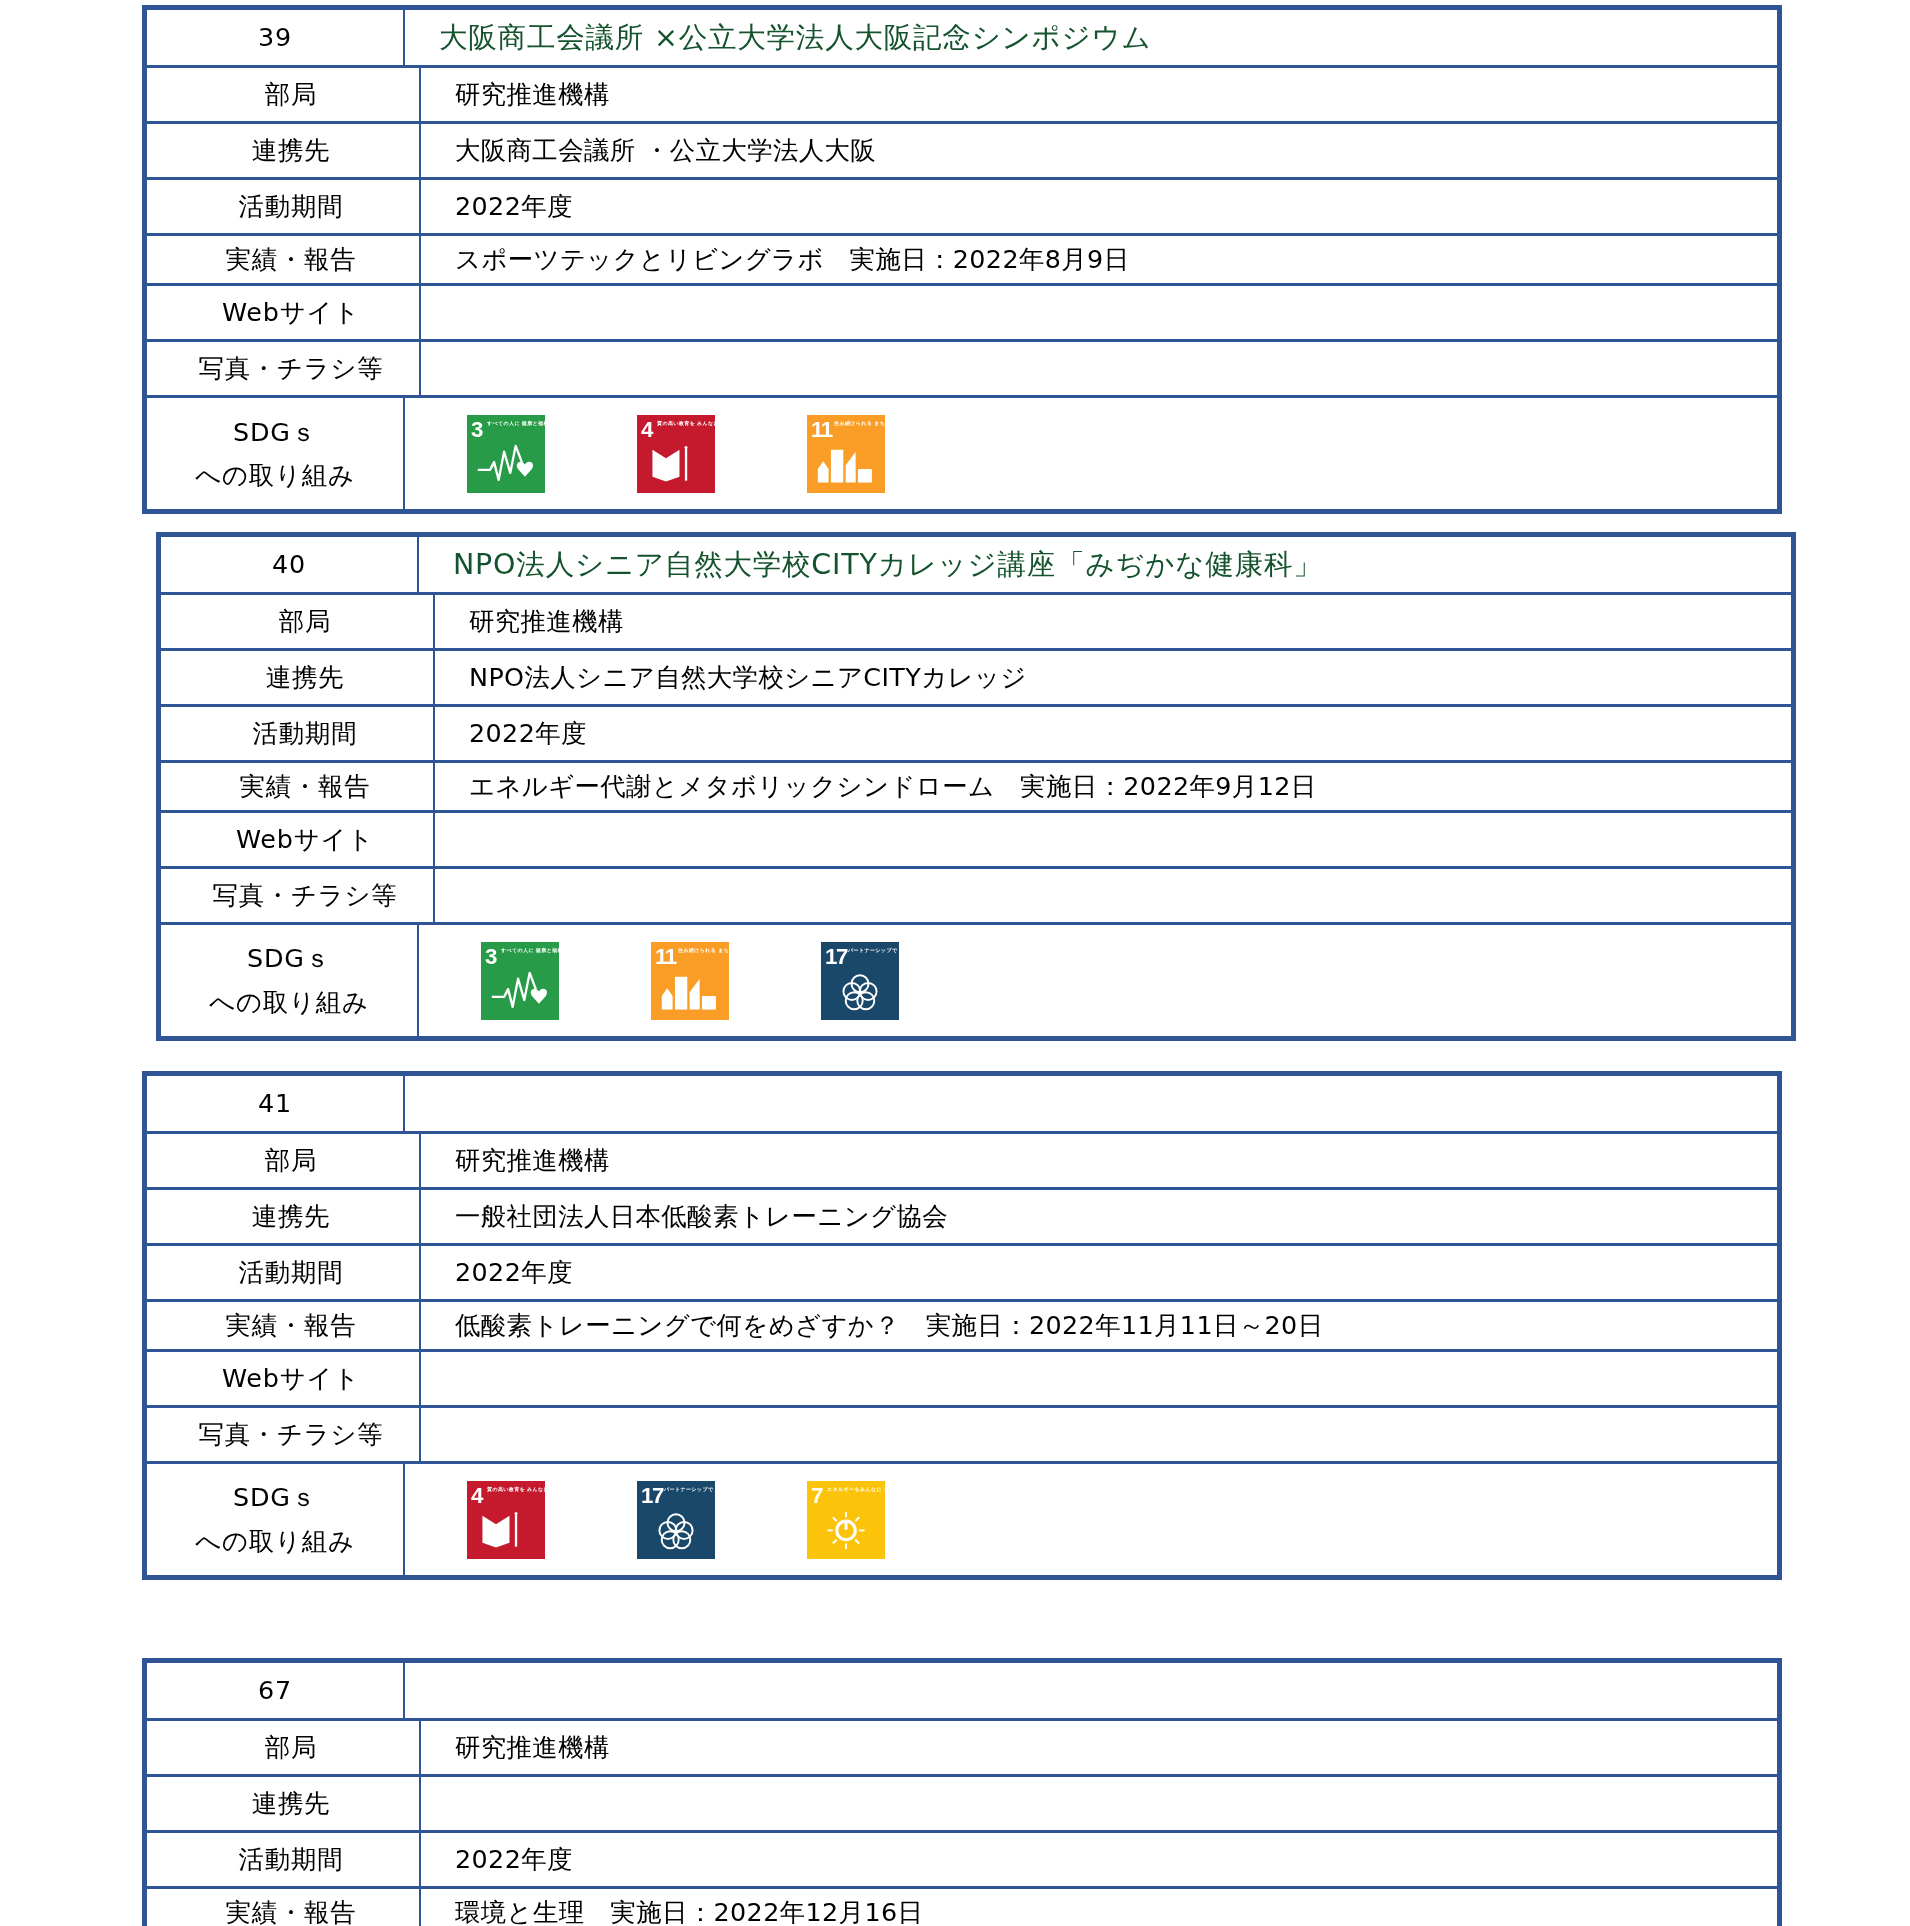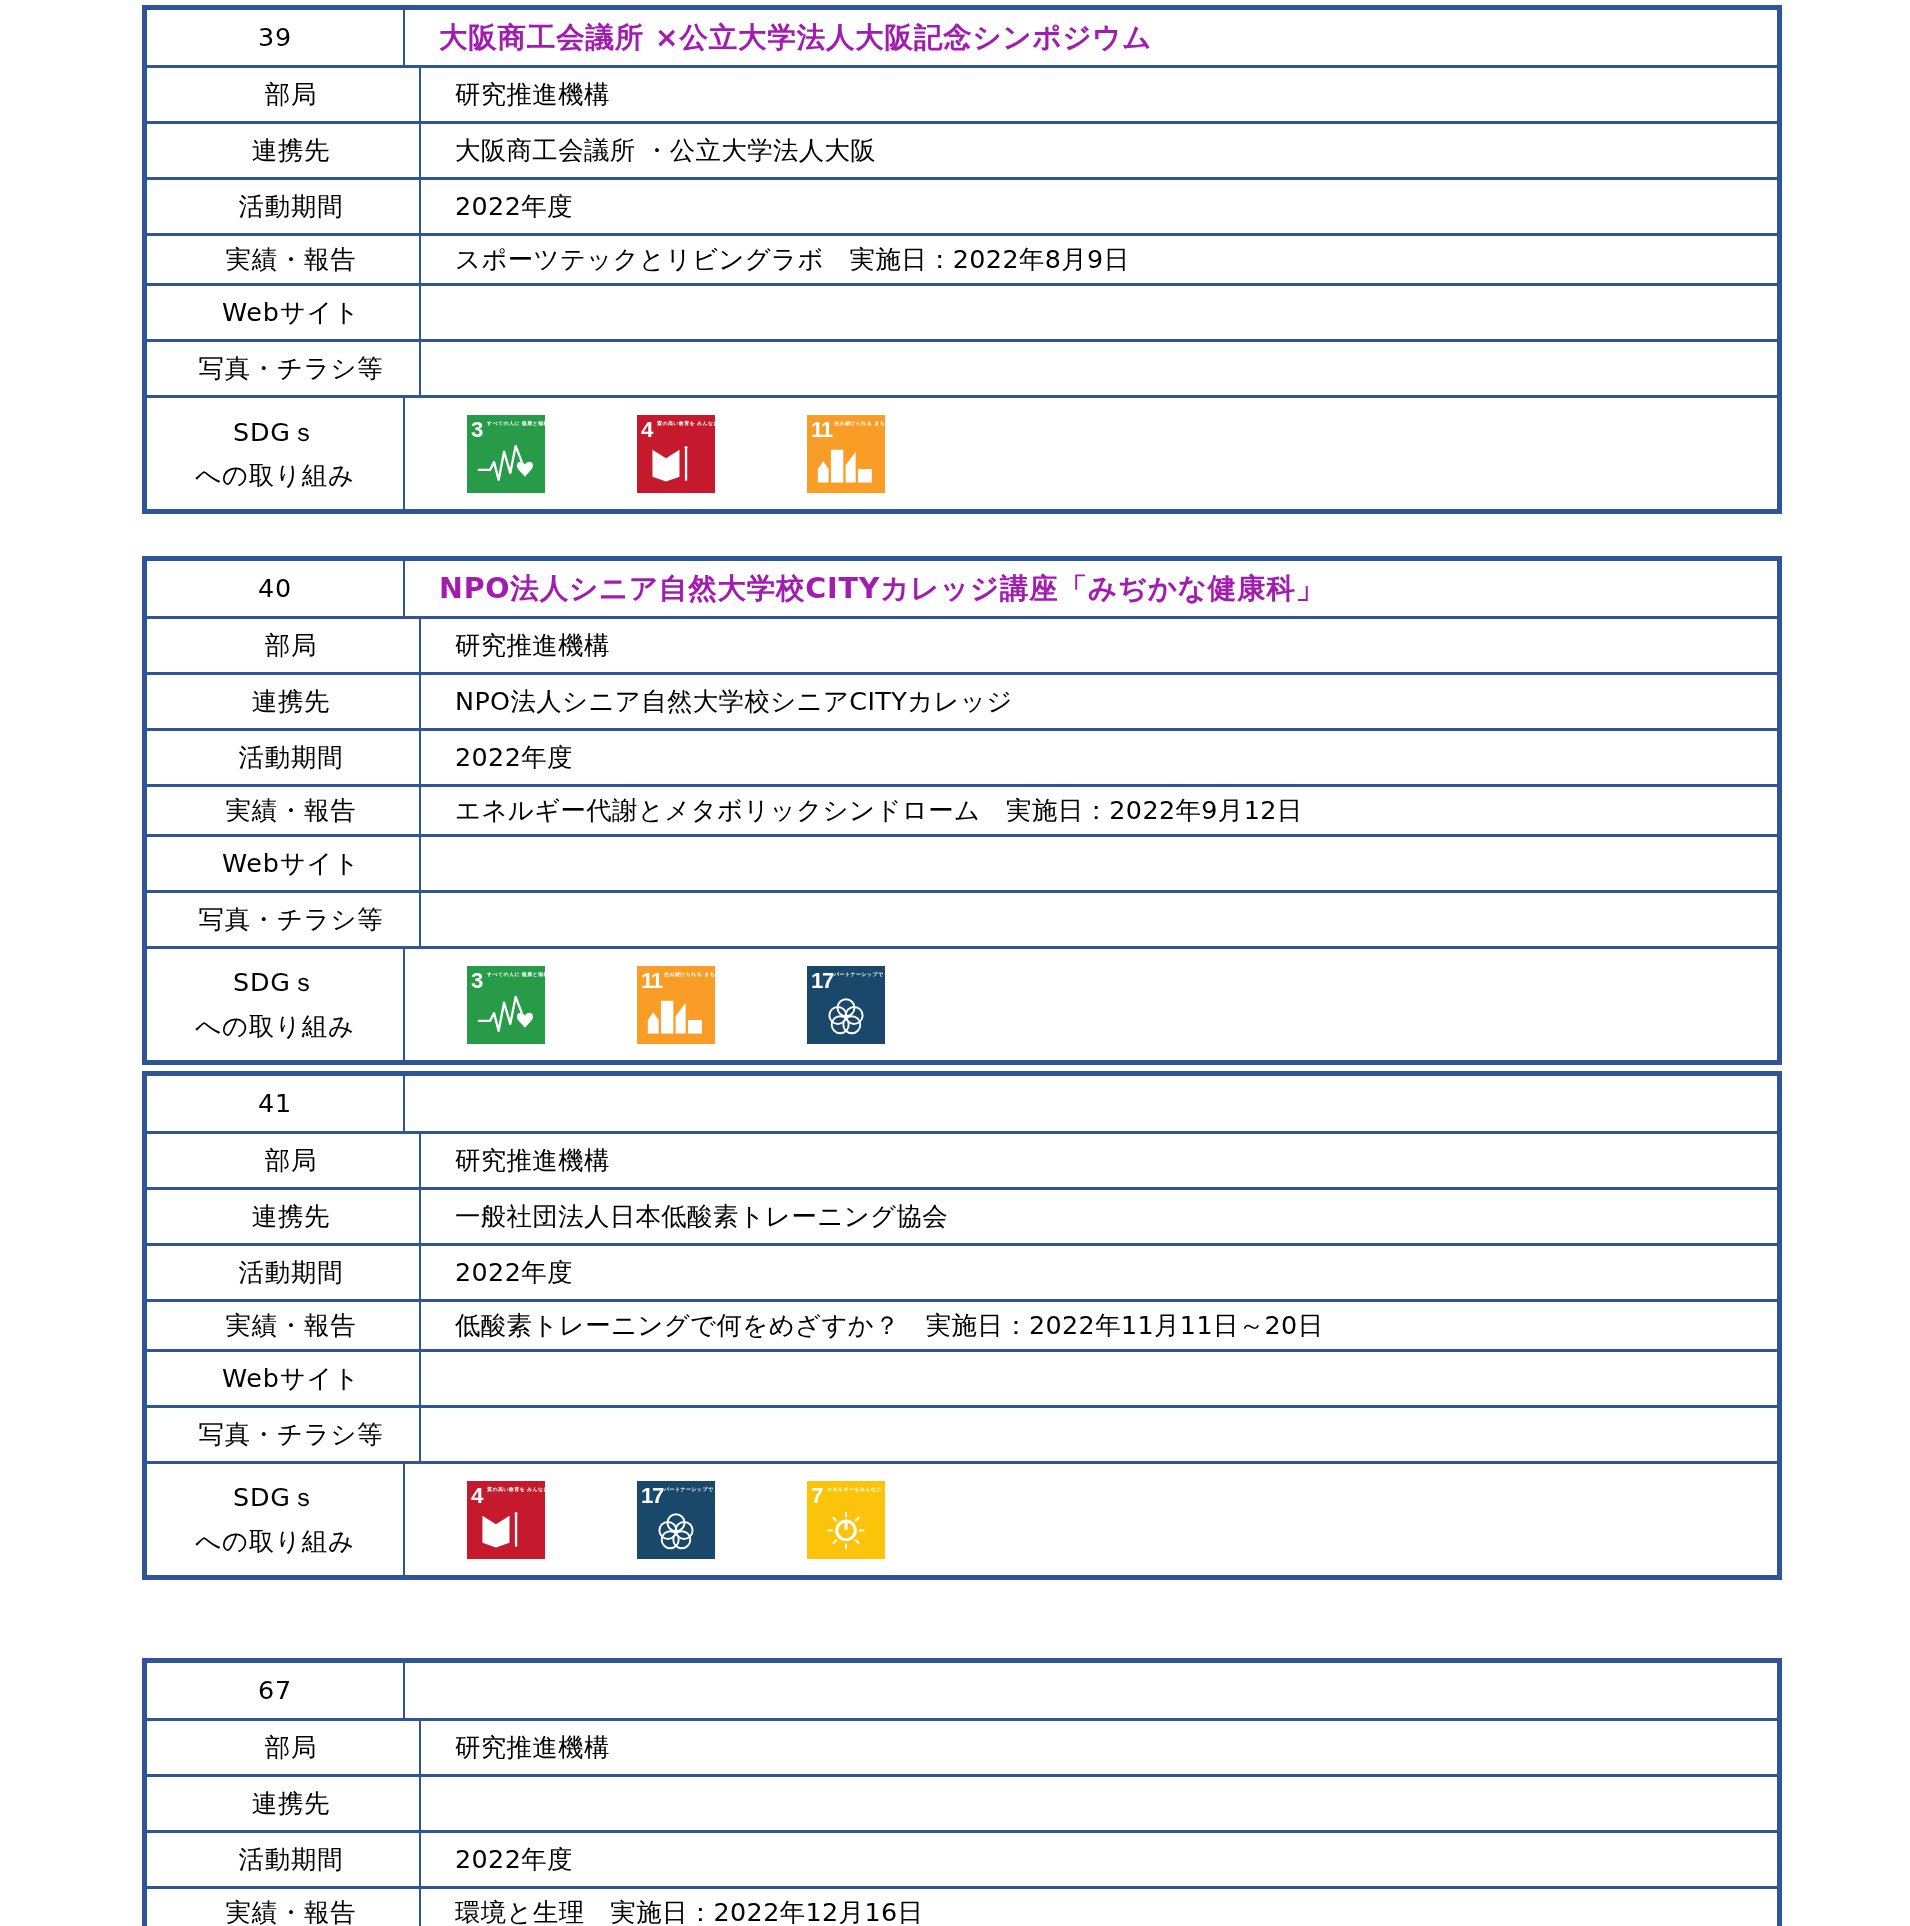--- a/index.html
+++ b/index.html
@@ -17,21 +17,21 @@
   .row:first-child { border-top: none; }
   .label {
     width: 256px; flex: 0 0 256px; border-right: 2.7px solid #2F5597;
     display: flex; flex-direction: column; align-items: center; justify-content: center;
     font-size: 25.4px; line-height: 1.7; text-align: center; letter-spacing: 0.8px;
   }
   .value {
     flex: 1; display: flex; align-items: center; padding-left: 34px;
     font-size: 25.4px; letter-spacing: 0.4px; white-space: nowrap; overflow: hidden;
   }
-  .value.title { color: #a21caf; font-weight: bold; font-size: 28.5px; letter-spacing: 0.8px; }
+  .value.title { color: #14532d; font-weight: normal; font-size: 28.5px; letter-spacing: 0.8px; }
   .h-title { height: 55px; }
   .h-std { height: 56px; padding-left: 16px; }
   .h-sdg { height: 114px; gap: 28px; }
   .sdg-wrap { display: flex; align-items: center; gap: 92px; }
   .sdg {
     width: 78px; height: 78px; position: relative; color: #fff; box-sizing: border-box;
     font-family: "Liberation Sans", sans-serif;
   }
   .sdg .num { position: absolute; left: 3.9px; top: 4.6px; font-size: 22.3px; font-weight: bold; line-height: 1; letter-spacing: -1.2px; }
   .sdg .cap { position: absolute; left: 20px; top: 5.4px; font-size: 5px; line-height: 1.45; font-weight: bold; width: 54px; }
@@ -131,21 +131,21 @@
                 <rect x="132" y="140" width="36" height="35" fill="#fff"></rect>
               </svg>
               <span class="num">11</span>
               <span class="cap">住み続けられる まちづくりを</span>
             </div>
           </div>
       </div>
     </div>
   </div>
 
-  <div class="block" style="top: 556px;">
+  <div class="block" style="top: 532px; margin-left: 14px;">
     <div class="row h-title">
       <div class="label">
           <span>40</span>
         </div>
       <div class="value title">
           <span>NPO法人シニア自然大学校CITYカレッジ講座「みぢかな健康科」</span>
         </div>
     </div>
     <div class="row h-std">
       <div class="label">

